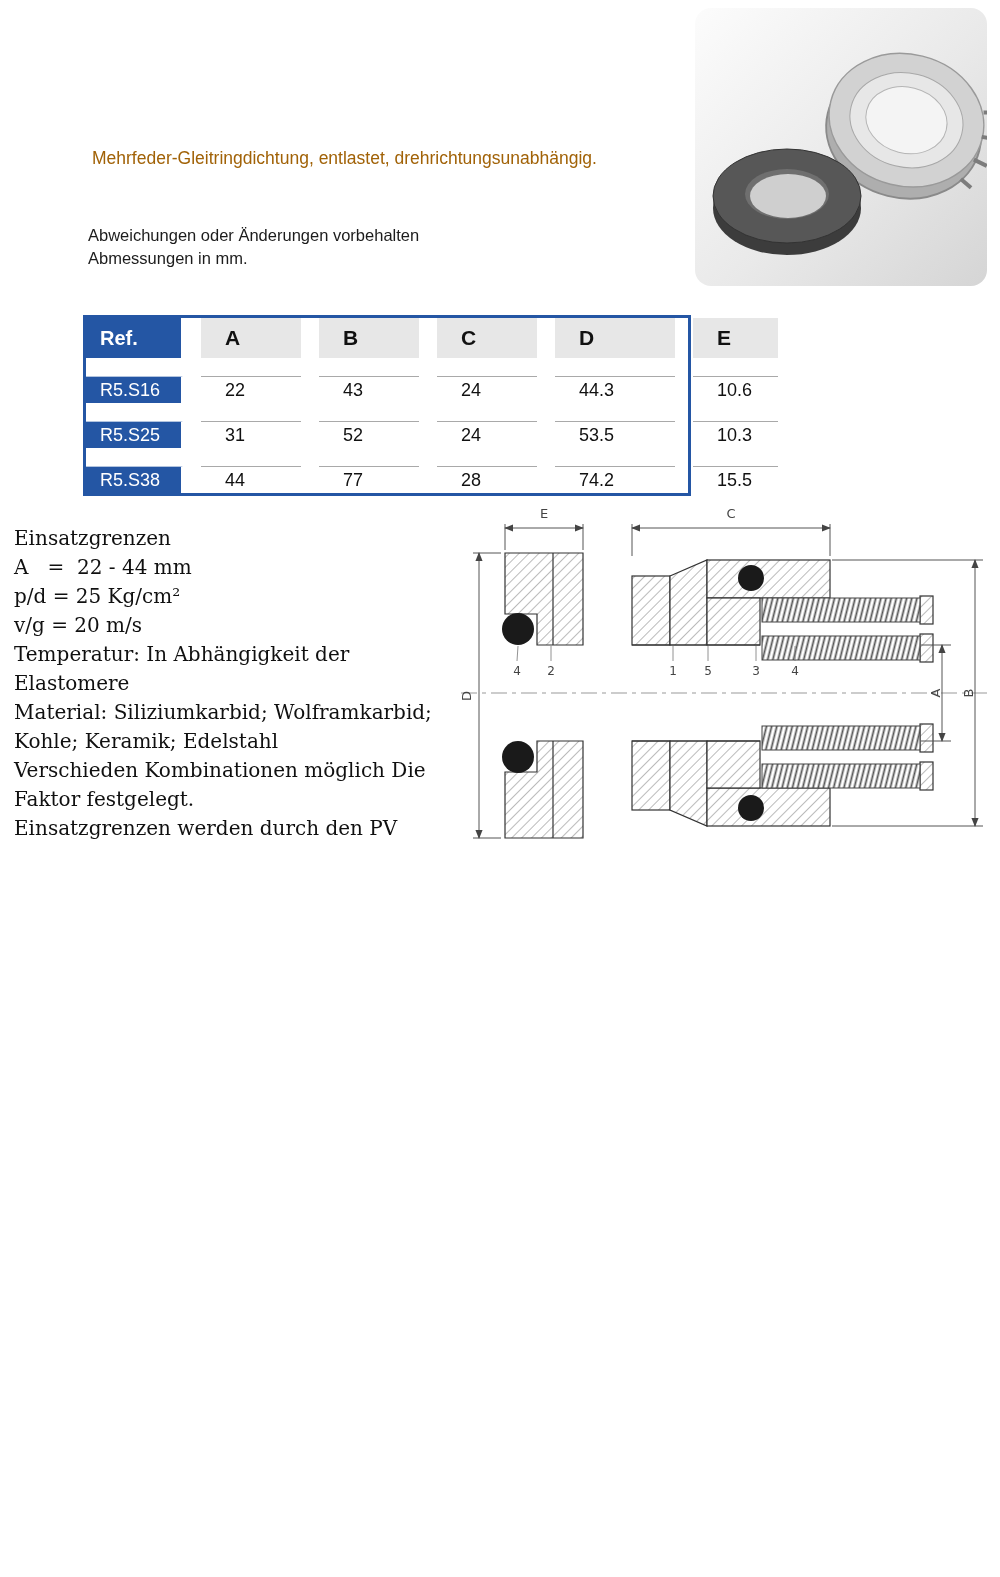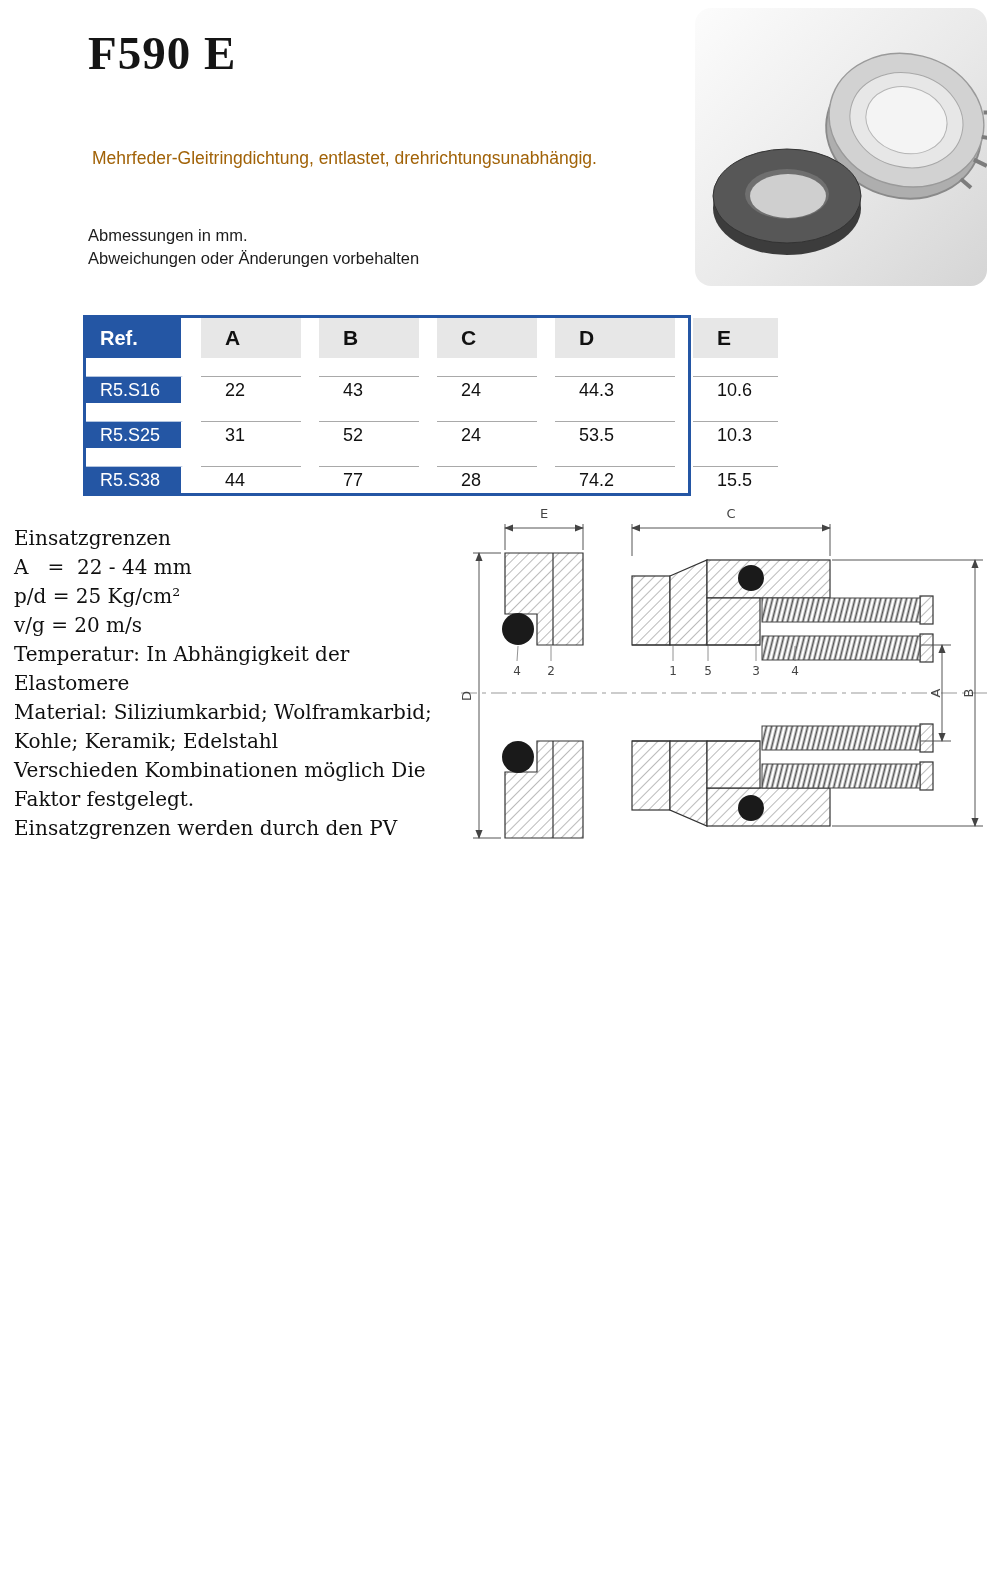--- a/index.html
+++ b/index.html
@@ -42,21 +42,20 @@
          font-size:20px;line-height:28px;color:#101010;}
 
   .dimtxt{font-family:"DejaVu Sans",sans-serif;font-size:13px;fill:#444;}
   .parttxt{font-family:"DejaVu Sans",sans-serif;font-size:12px;fill:#444;}
 </style>
 </head>
 <body>
 
 <div class="page">
 
-  <h1 class="title">F590 E</h1>
 
   <div class="photo">
     <svg viewBox="0 0 292 278" width="292" height="278">
 
       <g transform="rotate(14 210 118)">
         <ellipse cx="210" cy="124" rx="78" ry="66" fill="#aeaeae" stroke="#8a8a8a" stroke-width="2"></ellipse>
         <ellipse cx="210" cy="112" rx="78" ry="66" fill="#d2d2d2" stroke="#9a9a9a" stroke-width="1.5"></ellipse>
         <ellipse cx="210" cy="112" rx="57" ry="47" fill="#e7e7e7" stroke="#a8a8a8"></ellipse>
         <ellipse cx="210" cy="112" rx="41" ry="33" fill="#f4f4f4" stroke="#b5b5b5"></ellipse>
         <g stroke="#7c7c7c" stroke-width="4">
@@ -72,22 +71,22 @@
         <ellipse cx="92" cy="188" rx="74" ry="47" fill="#575757" stroke="#333"></ellipse>
         <ellipse cx="92" cy="186" rx="42" ry="25" fill="#6f6f6f"></ellipse>
         <ellipse cx="93" cy="188" rx="38" ry="22" fill="#cfcfcf"></ellipse>
       </g>
     </svg>
   </div>
 
   <div class="subtitle">Mehrfeder-Gleitringdichtung, entlastet, drehrichtungsunabhängig.</div>
 
   <div class="note">
+    <div>Abweichungen oder Änderungen vorbehalten</div>
     <div>Abmessungen in mm.</div>
-    <div>Abweichungen oder Änderungen vorbehalten</div>
   </div>
 
   <div class="dim-table">
     <div class="cell refhead">Ref.</div>
     <div class="cell colhead">A</div>
     <div class="cell colhead">B</div>
     <div class="cell colhead">C</div>
     <div class="cell colhead">D</div>
     <div class="cell colhead">E</div>
 

